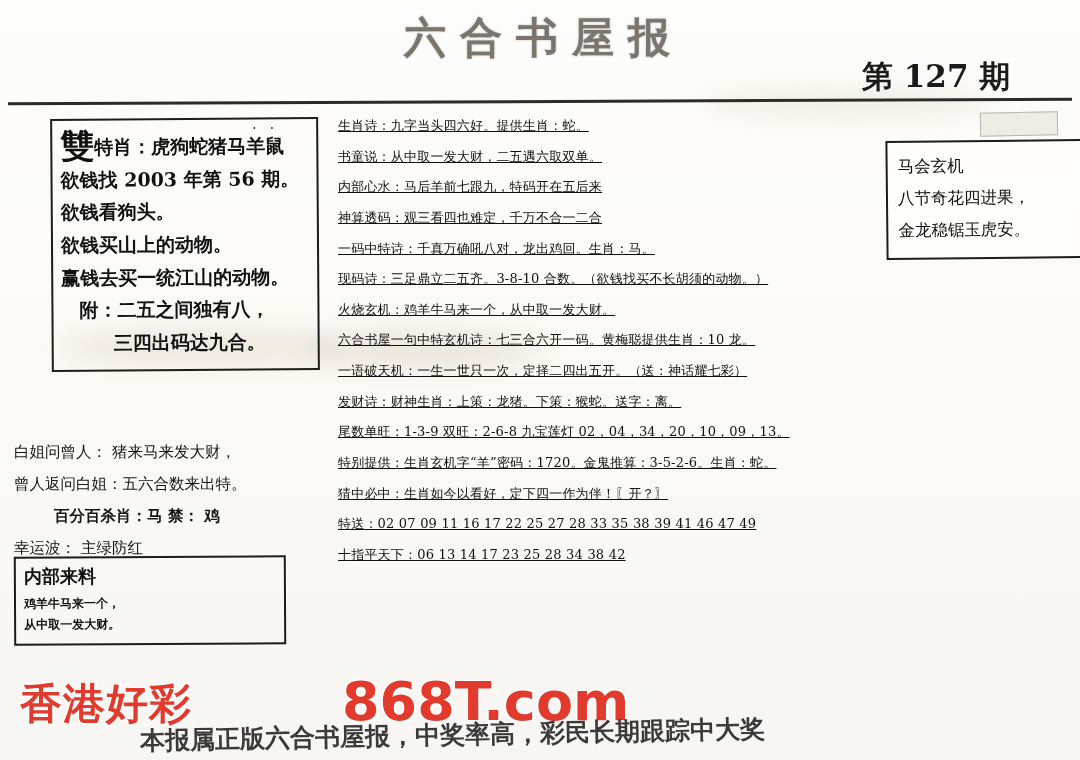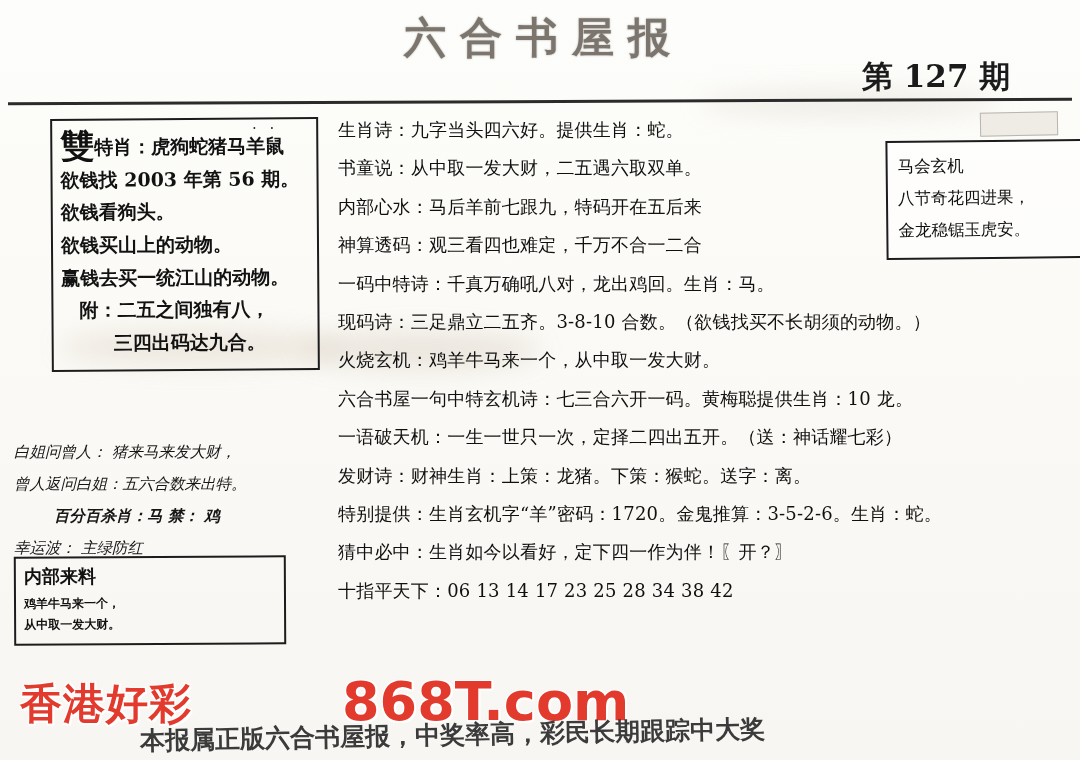--- a/index.html
+++ b/index.html
@@ -110,21 +110,20 @@
     font-size: 15px;
     color: #333;
     letter-spacing: 4px;
   }
 
   .small-lines {
     position: absolute;
     left: 14px;
     top: 440px;
     width: 316px;
-    font-style: italic;
   }
   .sm {
     font-family: "DejaVu Serif", serif;
     font-size: 15.5px;
     color: #161616;
     line-height: 1.55;
     margin-bottom: 8px;
     white-space: nowrap;
   }
   .sm.b { font-weight: bold; margin-left: 40px; }
@@ -156,26 +155,27 @@
 
   
   .body-col {
     position: absolute;
     left: 338px;
     top: 116px;
     width: 712px;
   }
   .row {
     font-family: "DejaVu Serif", serif;
-    font-size: 18px;
+    font-size: 13px;
     color: #101010;
     line-height: 1.55;
     margin-bottom: 10.5px;
     white-space: nowrap;
     letter-spacing: 0.2px;
+    text-decoration: underline;
   }
 
   
   .corner-box {
     position: absolute;
     left: 886px;
     top: 140px;
     width: 176px;
     border: 2px solid #1c1c1c;
     padding: 8px 8px 10px 10px;
@@ -312,22 +312,24 @@
     <div class="row">生肖诗：九字当头四六好。提供生肖：蛇。</div>
     <div class="row">书童说：从中取一发大财，二五遇六取双单。</div>
     <div class="row">内部心水：马后羊前七跟九，特码开在五后来</div>
     <div class="row">神算透码：观三看四也难定，千万不合一二合</div>
     <div class="row">一码中特诗：千真万确吼八对，龙出鸡回。生肖：马。</div>
     <div class="row">现码诗：三足鼎立二五齐。3-8-10 合数。（欲钱找买不长胡须的动物。）</div>
     <div class="row">火烧玄机：鸡羊牛马来一个，从中取一发大财。</div>
     <div class="row">六合书屋一句中特玄机诗：七三合六开一码。黄梅聪提供生肖：10 龙。</div>
     <div class="row">一语破天机：一生一世只一次，定择二四出五开。（送：神话耀七彩）</div>
     <div class="row">发财诗：财神生肖：上策：龙猪。下策：猴蛇。送字：离。</div>
+    <div class="row">尾数单旺：1-3-9 双旺：2-6-8 九宝莲灯 02，04，34，20，10，09，13。</div>
     <div class="row">特别提供：生肖玄机字“羊”密码：1720。金鬼推算：3-5-2-6。生肖：蛇。</div>
     <div class="row">猜中必中：生肖如今以看好，定下四一作为伴！〖开？〗</div>
+    <div class="row">特送：02 07 09 11 16 17 22 25 27 28 33 35 38 39 41 46 47 49</div>
     <div class="row">十指平天下：06 13 14 17 23 25 28 34 38 42</div>
   </div>
 
   <div class="wm">
     <div class="wm-cn">香港好彩</div>
     <div class="wm-en">868T.com</div>
   </div>
 
   <div class="footer">本报属正版六合书屋报，中奖率高，彩民长期跟踪中大奖</div>
 

